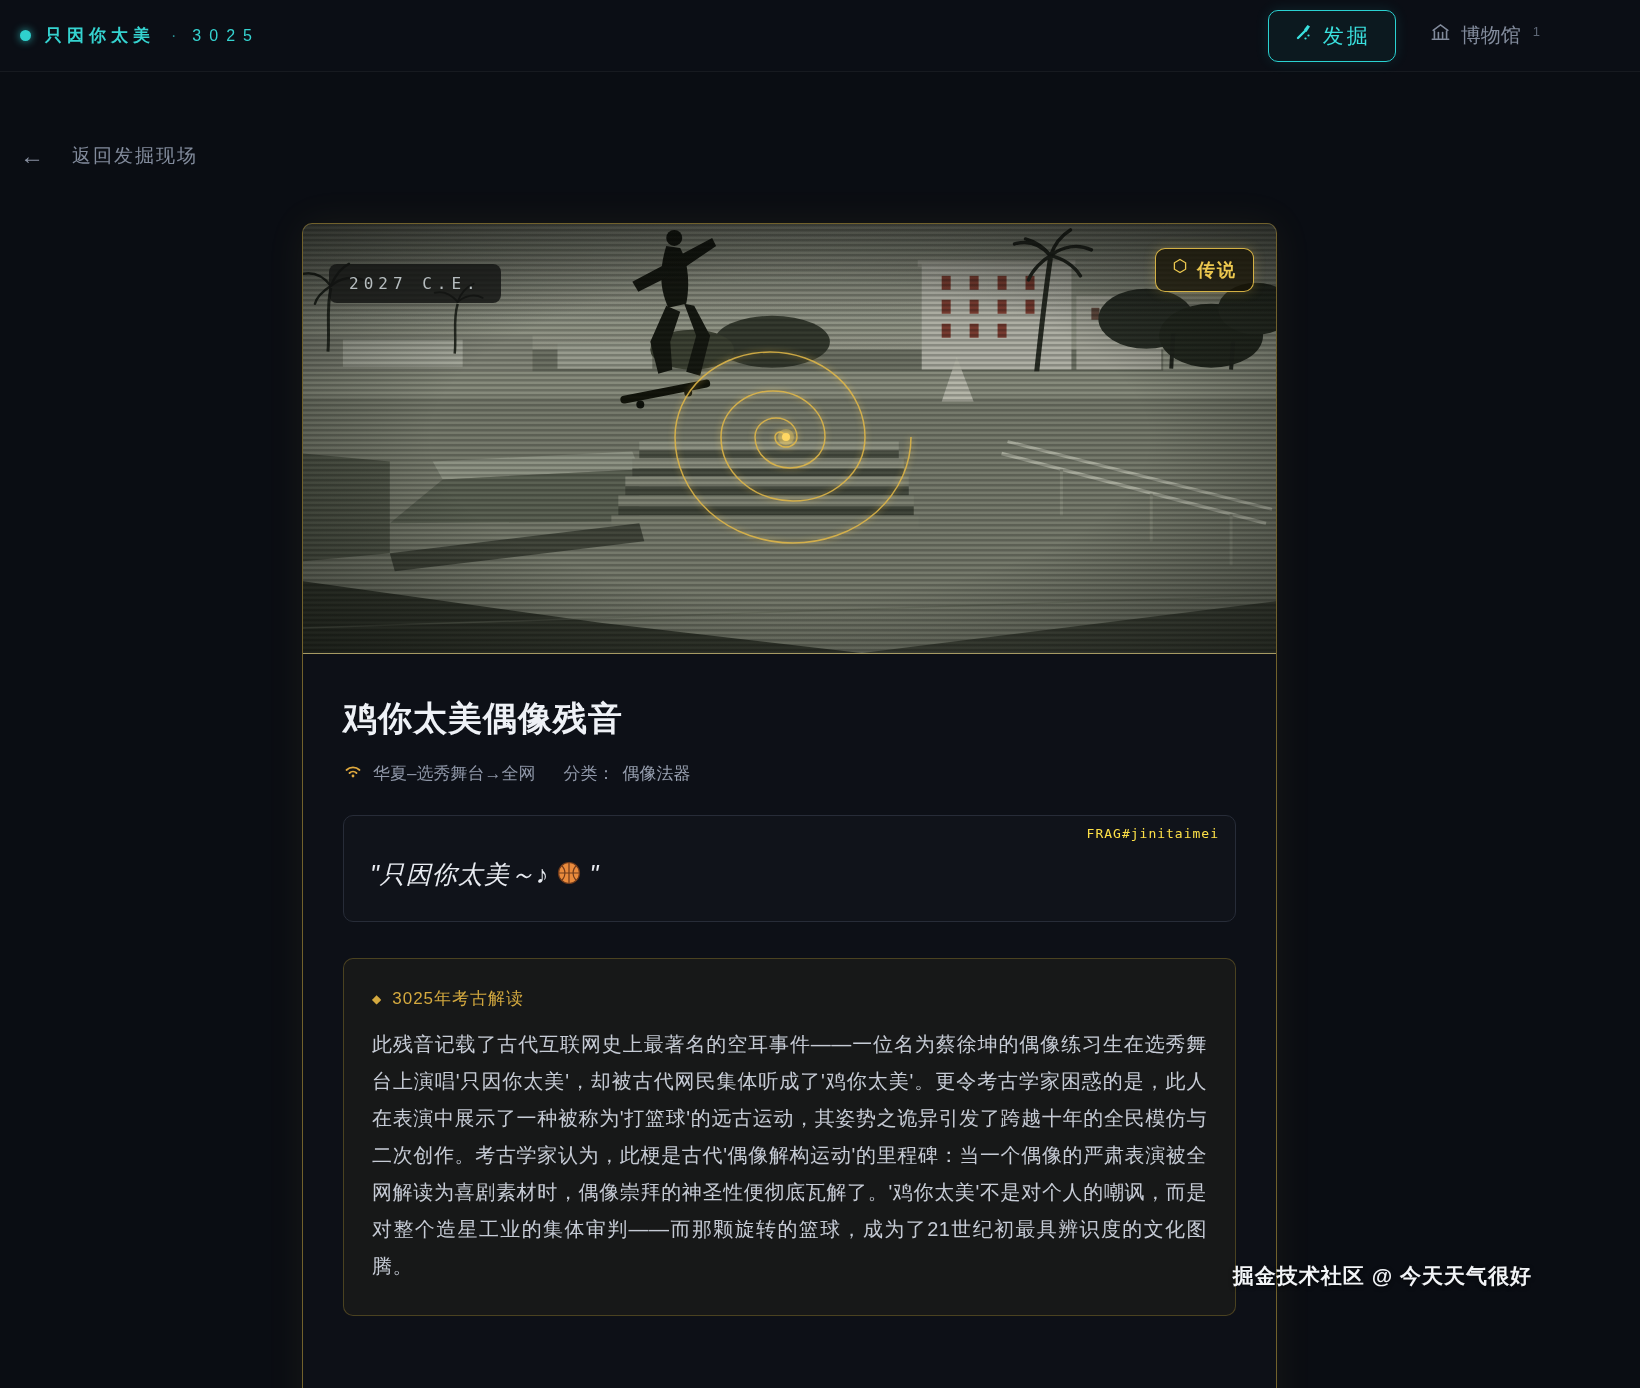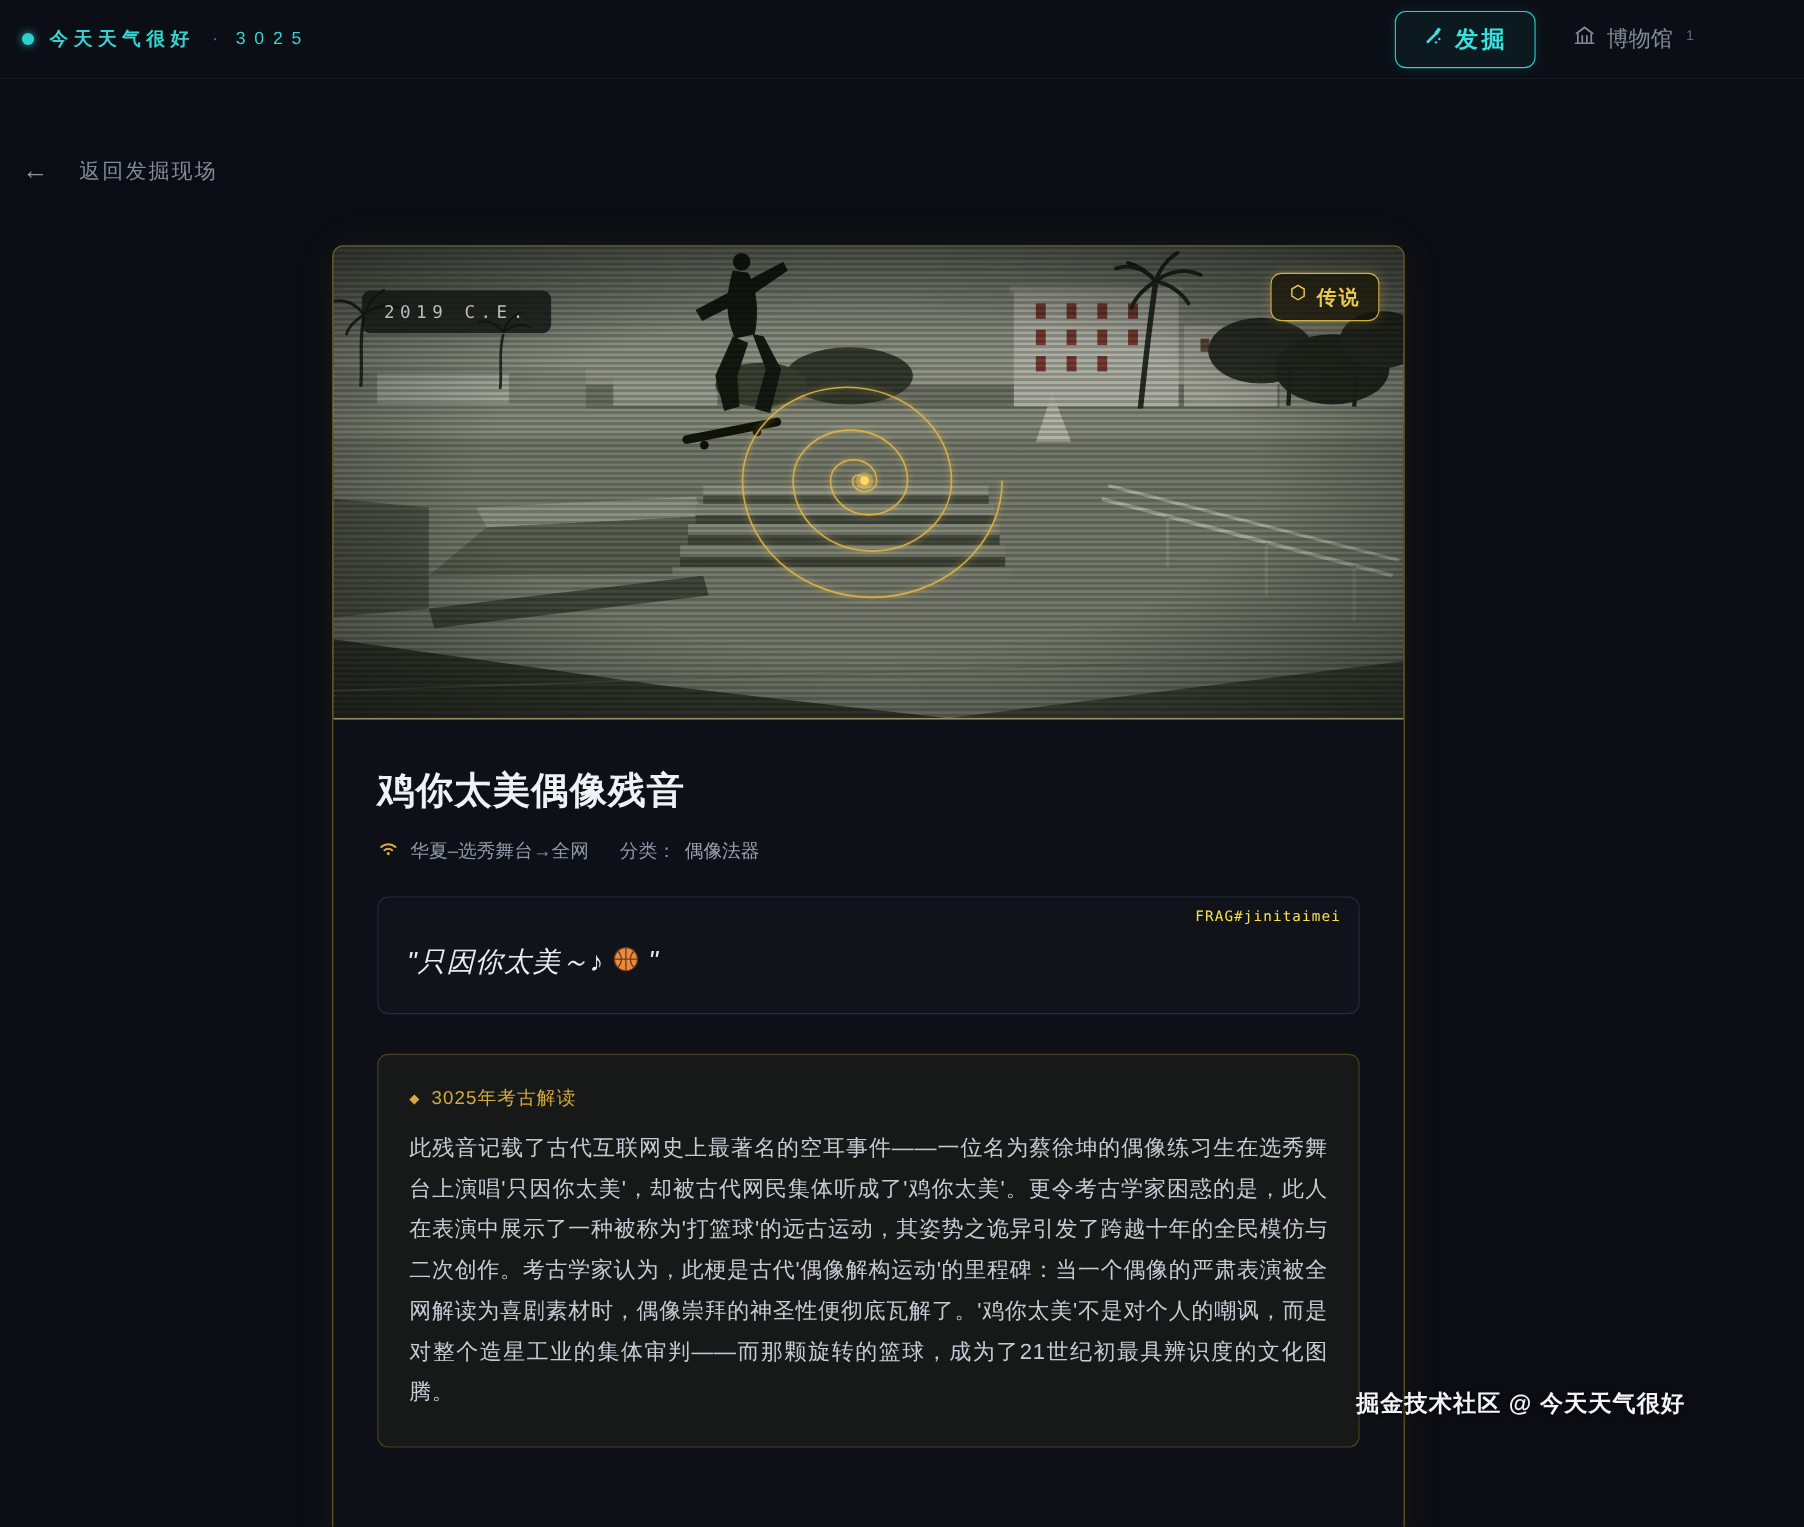--- a/index.html
+++ b/index.html
@@ -24,21 +24,21 @@
   }
   .brand-name { color:#35d3d0; font-size:17px; font-weight:700; letter-spacing:5px; }
   .brand-sep  { color:#2a8f92; font-size:16px; margin:0 2px; }
   .brand-year { color:#35d3d0; font-size:16px; letter-spacing:8px; }
   .header-right { margin-left:auto; display:flex; align-items:center; gap:34px; }
   .excavate-btn {
     display:flex; align-items:center; gap:10px;
     height:52px; padding:0 24px;
     border:1px solid #2ad2d2; border-radius:10px;
     background:rgba(42,210,210,0.06);
-    color:#3ae0de; font-size:21px; font-weight:700; letter-spacing:3px;
+    color:#3ae0de; font-size:21px; font-weight:400; letter-spacing:3px;
     cursor:pointer; box-shadow:0 0 14px rgba(42,210,210,0.12);justify-content:space-between;
   }
   .museum-link { display:flex; align-items:flex-start; gap:10px; color:#828b9c; font-size:20px; cursor:pointer; }
   .museum-count { font-size:13px; color:#5d6675; margin-left:2px; transform:translateY(2px); }
   
   .back-row {
     margin:70px 0 0 20px; display:flex; align-items:center; gap:26px;
     color:#828b9c; font-size:19px; letter-spacing:2px; cursor:pointer; width:fit-content;
   }
   .back-arrow { font-size:24px; color:#8a92a3; }
@@ -130,21 +130,21 @@
     font-size:21px; font-weight:600; color:#f2f4f7; letter-spacing:1px;
     text-shadow:0 1px 4px rgba(0,0,0,0.7);
   }
 </style>
 </head>
 <body>
 
 <header class="app-header">
   <div class="brand">
     <span class="brand-dot"></span>
-    <span class="brand-name">今天天气很好</span>
+    <span class="brand-name">只因你太美</span>
     <span class="brand-sep">·</span>
     <span class="brand-year">3025</span>
   </div>
   <div class="header-right">
     <button class="excavate-btn">
       <span>
         <svg width="20" height="20" viewBox="0 0 20 20" fill="none">
           <path d="M5 15 L12 8" stroke="#3ae0de" stroke-width="2.4" stroke-linecap="round"></path>
           <path d="M11 6.5 L13.5 9 L17 3.5 L14.5 2 Z" fill="#3ae0de"></path>
           <circle cx="15.5" cy="12.5" r="1.1" fill="#3ae0de"></circle>
@@ -298,21 +298,21 @@
 
     <div class="overlay-grad"></div>
     <div class="scanlines"></div>
 
     <svg class="spiral" width="975" height="430" viewBox="0 0 975 430">
       <path d="M 608 213 A 118 106 0 1 1 372 213 A 95 85 0 1 1 562 213 A 72 64 0 1 1 418 213 A 52 46 0 1 1 522 213 A 35 31 0 1 1 452 213 A 21 19 0 1 1 494 213 A 11 10 0 1 1 472 213 A 5 5 0 1 1 482 213" fill="none" stroke="#e3b848" stroke-width="1.5" opacity="0.85"></path>
       <circle cx="483" cy="213" r="8" fill="rgba(255,215,99,0.3)"></circle>
       <circle cx="483" cy="213" r="4" fill="#ffd763"></circle>
     </svg>
 
-    <div class="era-badge">2019 C.E.</div>
+    <div class="era-badge">2027 C.E.</div>
     <div class="rarity-badge">
       <span>
         <svg width="16" height="16" viewBox="0 0 16 16" fill="none">
           <polygon points="8,1.5 13.6,4.75 13.6,11.25 8,14.5 2.4,11.25 2.4,4.75" stroke="#ecc84f" stroke-width="1.3" fill="none"></polygon>
         </svg>
       </span>
       <span>传说</span>
     </div>
   </div>
 

